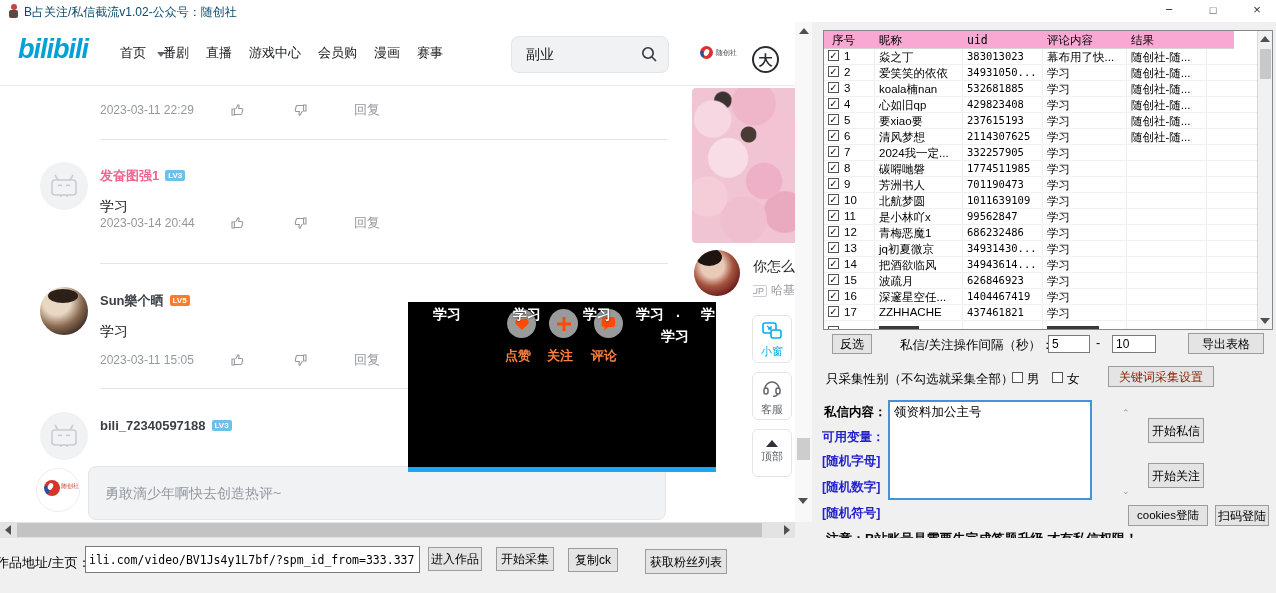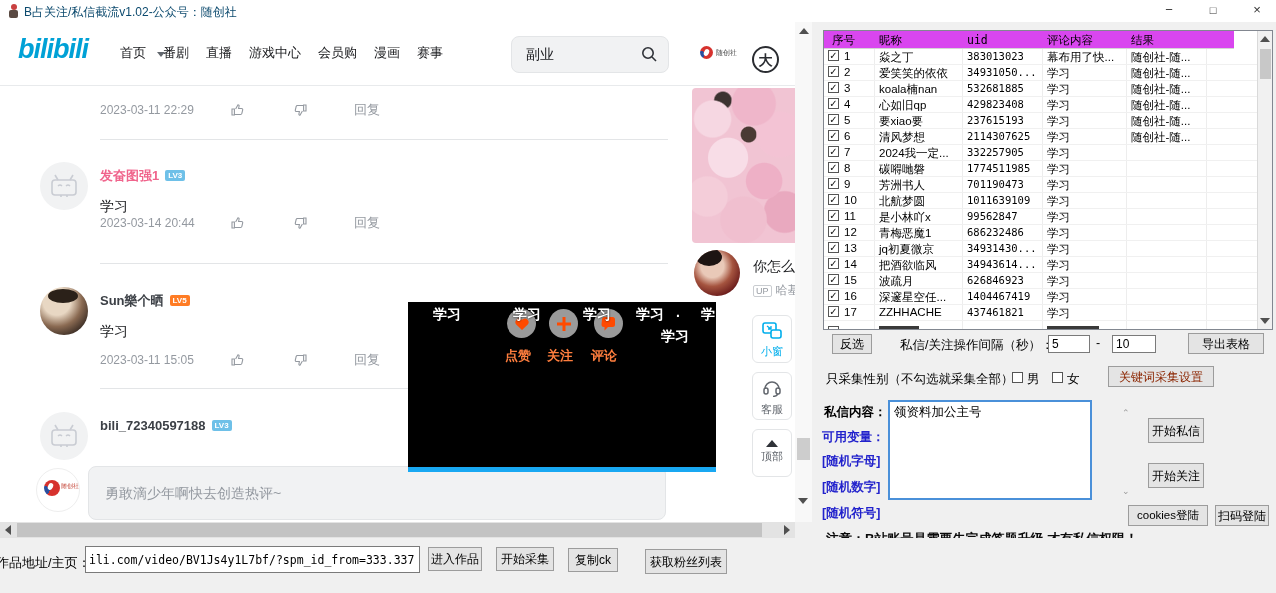--- a/index.html
+++ b/index.html
@@ -69,21 +69,21 @@
       radial-gradient(circle at 15% 70%, #f4cdd9 0 14%, transparent 15%),
       radial-gradient(circle at 50% 85%, #f0bfcf 0 16%, transparent 17%),
       radial-gradient(circle at 90% 80%, #e9a9bf 0 13%, transparent 14%),
       radial-gradient(circle at 55% 30%, #4a3a34 0 6%, transparent 7%),
       radial-gradient(circle at 30% 8%, #3c3230 0 5%, transparent 6%),
       #f1c4d3; }
   #vc-avatar { position:absolute; left:694px; top:228px; width:46px; height:46px; border-radius:50%;
     background:radial-gradient(circle at 40% 35%, #e9c9b8 0 28%, #a5543f 50%, #6e1f1d 75%, #2e1412 100%); overflow:hidden; }
   #vc-avatar::after { content:""; position:absolute; left:2px; top:-2px; width:26px; height:18px; border-radius:50%; background:#1d1412; }
   #vc-title { position:absolute; left:753px; top:236px; width:42px; font-size:14px; color:#18191c; white-space:nowrap; overflow:hidden; }
-  #vc-up { position:absolute; left:753px; top:260px; display:flex; align-items:center; gap:4px; width:42px; overflow:hidden; }
+  #vc-up { position:absolute; left:753px; top:260px; display:flex; align-items:center; gap:4px; width:42px; overflow:hidden;justify-content:flex-end; }
   #vc-up .upb { font-size:9px; color:#9499a0; border:1px solid #c9ccd0; border-radius:2px; padding:0 2px; line-height:10px; }
   #vc-up .upn { font-size:12px; color:#9499a0; white-space:nowrap; }
 
   
   .fbtn { position:absolute; left:752px; width:40px; height:48px; background:#fff; border:1px solid #e3e5e7; border-radius:6px; text-align:center; }
   .fbtn .lbl { font-size:11px; color:#61666d; display:block; margin-top:1px; }
   .fbtn.pip .lbl { color:#00aeec; }
   .fbtn svg { margin-top:6px; }
   .tri-up { width:0; height:0; border-left:6px solid transparent; border-right:6px solid transparent; border-bottom:7px solid #2f3238; margin:10px auto 2px; }
 
@@ -102,21 +102,21 @@
   .tri.lf { border-top:5px solid transparent; border-bottom:5px solid transparent; border-right:6px solid #505050; }
   .tri.rt { border-top:5px solid transparent; border-bottom:5px solid transparent; border-left:6px solid #505050; }
   #vthumb { position:absolute; left:2px; top:416px; width:13px; height:22px; background:#cdcdcd; }
   #hscroll { position:absolute; left:0; top:522px; width:795px; height:16px; background:#e3e3e3; }
   #hthumb { position:absolute; left:17px; top:1px; width:745px; height:14px; background:#c3c3c3; }
 
   
   #panel { position:absolute; left:812px; top:22px; width:464px; height:571px; background:#f0f0f0; }
 
   #tablewrap { position:absolute; left:11px; top:8px; width:450px; height:300px; background:#fff; border:1px solid #828790; overflow:hidden; }
-  #thead { position:absolute; left:0; top:0; width:410px; height:18px; background:#d946ef; border-bottom:1px solid #d5d5d5; }
+  #thead { position:absolute; left:0; top:0; width:410px; height:18px; background:#f9a8d4; border-bottom:1px solid #d5d5d5; }
   .hc { position:absolute; top:2px; font-size:11.5px; color:#000; white-space:nowrap; }
   .vline { position:absolute; top:0; width:1px; height:300px; background:#ededed; }
   #tbody { position:absolute; left:0; top:18px; width:433px; }
   .trow { position:relative; width:433px; height:16px; border-bottom:1px solid #f0f0f0; font-size:11.5px; color:#000; white-space:nowrap; }
   .trow span { position:absolute; top:1px; }
   .cb { position:absolute; left:4px; top:2px; width:11px; height:11px; border:1px solid #555; background:#fff; font-size:10px; line-height:10px; text-align:center; color:#111; }
   .cb.checked::before { content:"✓"; }
   .c-num { left:20px; } .c-nick { left:55px; } .c-uid { left:143px; font-family:"DejaVu Sans Mono",monospace; font-size:10.5px; }
   .c-cmt { left:223px; } .c-res { left:307px; }
   #partial-row { position:absolute; left:0; top:292px; width:433px; height:8px; overflow:hidden; }

